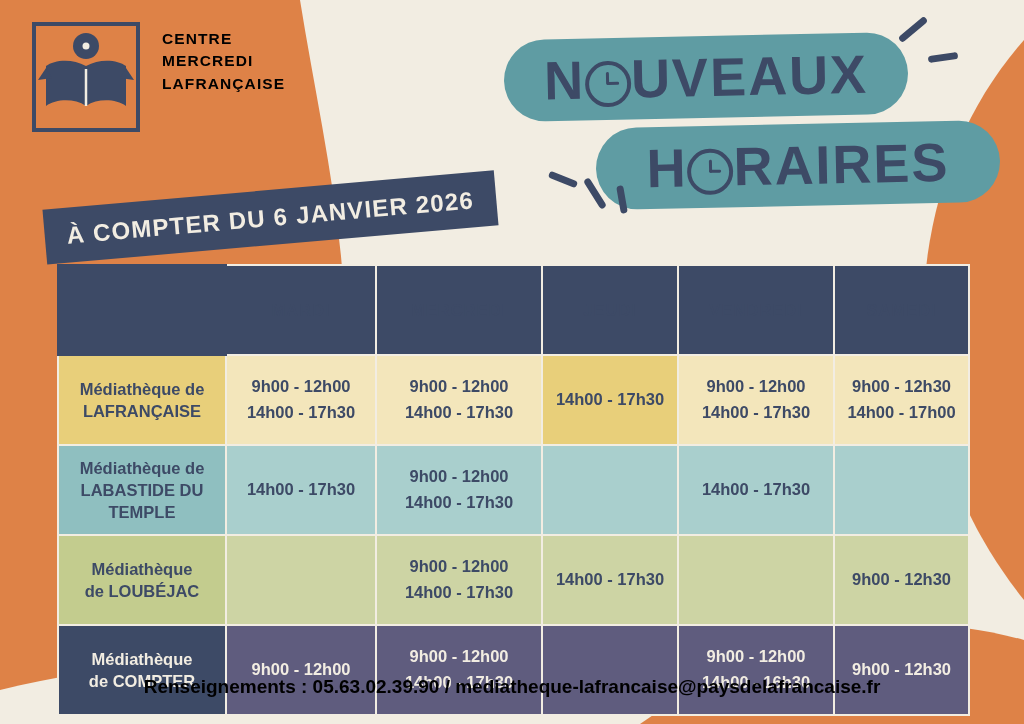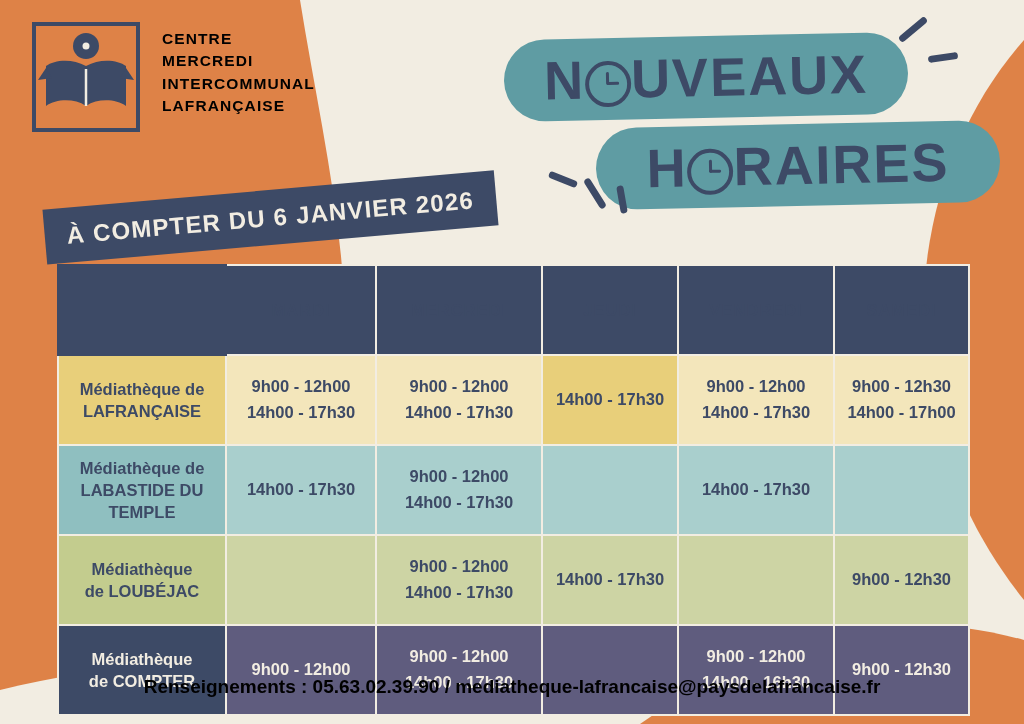--- a/index.html
+++ b/index.html
@@ -219,21 +219,20 @@
         <circle cx="50" cy="20" r="3.5" fill="#f2ede2"></circle>
         <path d="M50,40 C36,32 18,34 10,40 L10,80 C20,73 38,72 50,80 C62,72 80,73 90,80 L90,40 C82,34 64,32 50,40 Z" fill="#3d4a66"></path>
         <path d="M50,43 L50,80" stroke="#f2ede2" stroke-width="2.5" fill="none"></path>
         <path d="M10,42 L2,54 L16,52 Z" fill="#3d4a66"></path>
         <path d="M90,42 L98,54 L84,52 Z" fill="#3d4a66"></path>
       </svg>
     </div>
     <div class="logo-text">
       <div>CENTRE</div>
       <div>MERCREDI</div>
-      <div>INTERCOMMUNAL</div>
       <div>LAFRANÇAISE</div>
     </div>
   </div>
 
   <div class="title-wrap">
     <div class="badge badge-1">
       <span>N</span><span class="clock"></span><span>UVEAUX</span>
     </div>
     <div class="badge badge-2">
       <span>H</span><span class="clock"></span><span>RAIRES</span>

